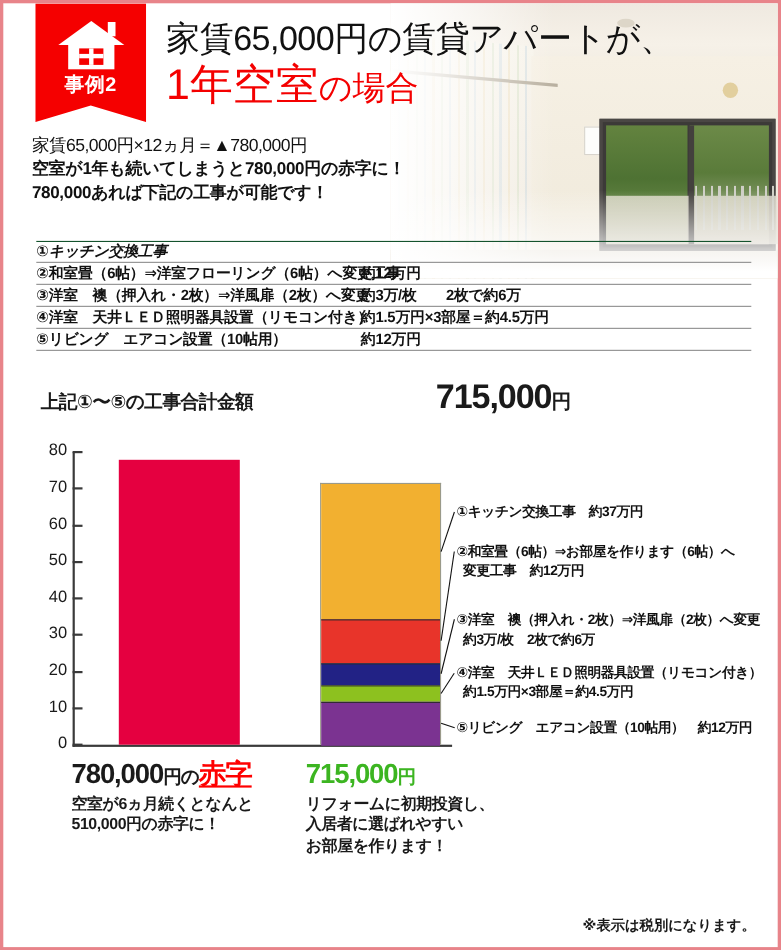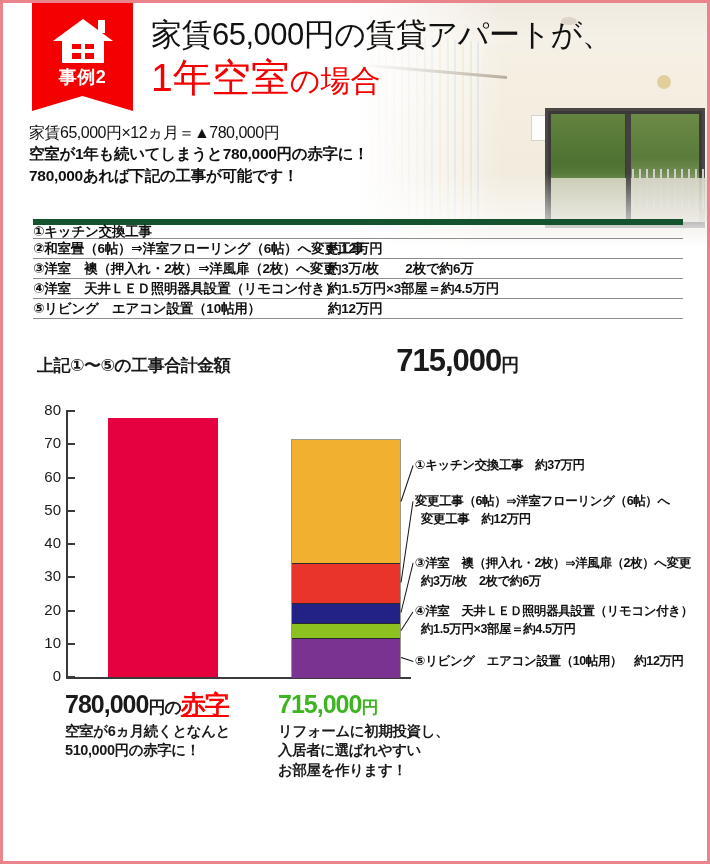--- a/index.html
+++ b/index.html
@@ -136,21 +136,21 @@
   }
   .lead p { font-size:15.5px; font-weight:bold; line-height:1.45; color:#111; letter-spacing:-.3px; }
 
   
   .tbl { position:absolute; left:30px; top:216px; width:650px; z-index:5; }
   .tbl .row {
     display:flex; align-items:center; height:20px;
     border-bottom:1px solid #8d8d8d; font-size:13.5px; font-weight:bold;
     color:#111; letter-spacing:-.2px;
   }
-  .tbl .row:first-child { border-top:6px solid #14532d; }
+  .tbl .row:first-child { border-top:1px solid #14532d;font-style:italic; }
   .tbl .nm { width:295px; white-space:nowrap; }
   .tbl .pr { flex:1; white-space:nowrap; }
 
   
   .total { position:absolute; left:34px; top:340px; width:640px; z-index:5; display:flex; align-items:baseline; }
   .total .lbl { font-size:17px; font-weight:bold; letter-spacing:-.5px; }
   .total .amt { margin-left:166px; font-size:31px; font-weight:bold; letter-spacing:-1px; }
   .total .amt .yen { font-size:18px; }
 
   
@@ -298,21 +298,21 @@
       </div>
     <div id="leaders">
         <div class="leader" style="left: 398px; top: 111.775px; width: 37.7339px; transform: rotate(-71.457deg);"></div>
         <div class="leader" style="left: 398px; top: 193.237px; width: 82.119px; transform: rotate(-81.5973deg);"></div>
         <div class="leader" style="left: 398px; top: 223.162px; width: 50.6058px; transform: rotate(-76.283deg);"></div>
         <div class="leader" style="left: 398px; top: 240.619px; width: 22.1508px; transform: rotate(-57.1978deg);"></div>
         <div class="leader" style="left: 398px; top: 268.05px; width: 12.6334px; transform: rotate(18.2198deg);"></div>
       </div>
     <div class="notes">
       <div class="note" style="left:0px;  top:68px;">①キッチン交換工事　約37万円</div>
-      <div class="note" style="left:0px;  top:104px;">変更工事（6帖）⇒洋室フローリング（6帖）へ</div>
+      <div class="note" style="left:0px;  top:104px;">②和室畳（6帖）⇒お部屋を作ります（6帖）へ</div>
       <div class="note" style="left:6px;  top:122px;">変更工事　約12万円</div>
       <div class="note" style="left:0px;  top:166px;">③洋室　襖（押入れ・2枚）⇒洋風扉（2枚）へ変更</div>
       <div class="note" style="left:6px;  top:184px;">約3万/枚　2枚で約6万</div>
       <div class="note" style="left:0px;  top:214px;">④洋室　天井ＬＥＤ照明器具設置（リモコン付き）</div>
       <div class="note" style="left:6px;  top:232px;">約1.5万円×3部屋＝約4.5万円</div>
       <div class="note" style="left:0px;  top:264px;">⑤リビング　エアコン設置（10帖用）　約12万円</div>
     </div>
   </div>
 
   <div class="sumL">
@@ -329,13 +329,14 @@
     <div class="sum-amt green">
       <span>715,000</span><span class="yen">円</span>
     </div>
     <div class="sum-body">
       <div>リフォームに初期投資し、</div>
       <div>入居者に選ばれやすい</div>
       <div>お部屋を作ります！</div>
     </div>
   </div>
 
+  <div class="taxnote">※表示は税別になります。</div>
 </div>
 
 </body></html>

